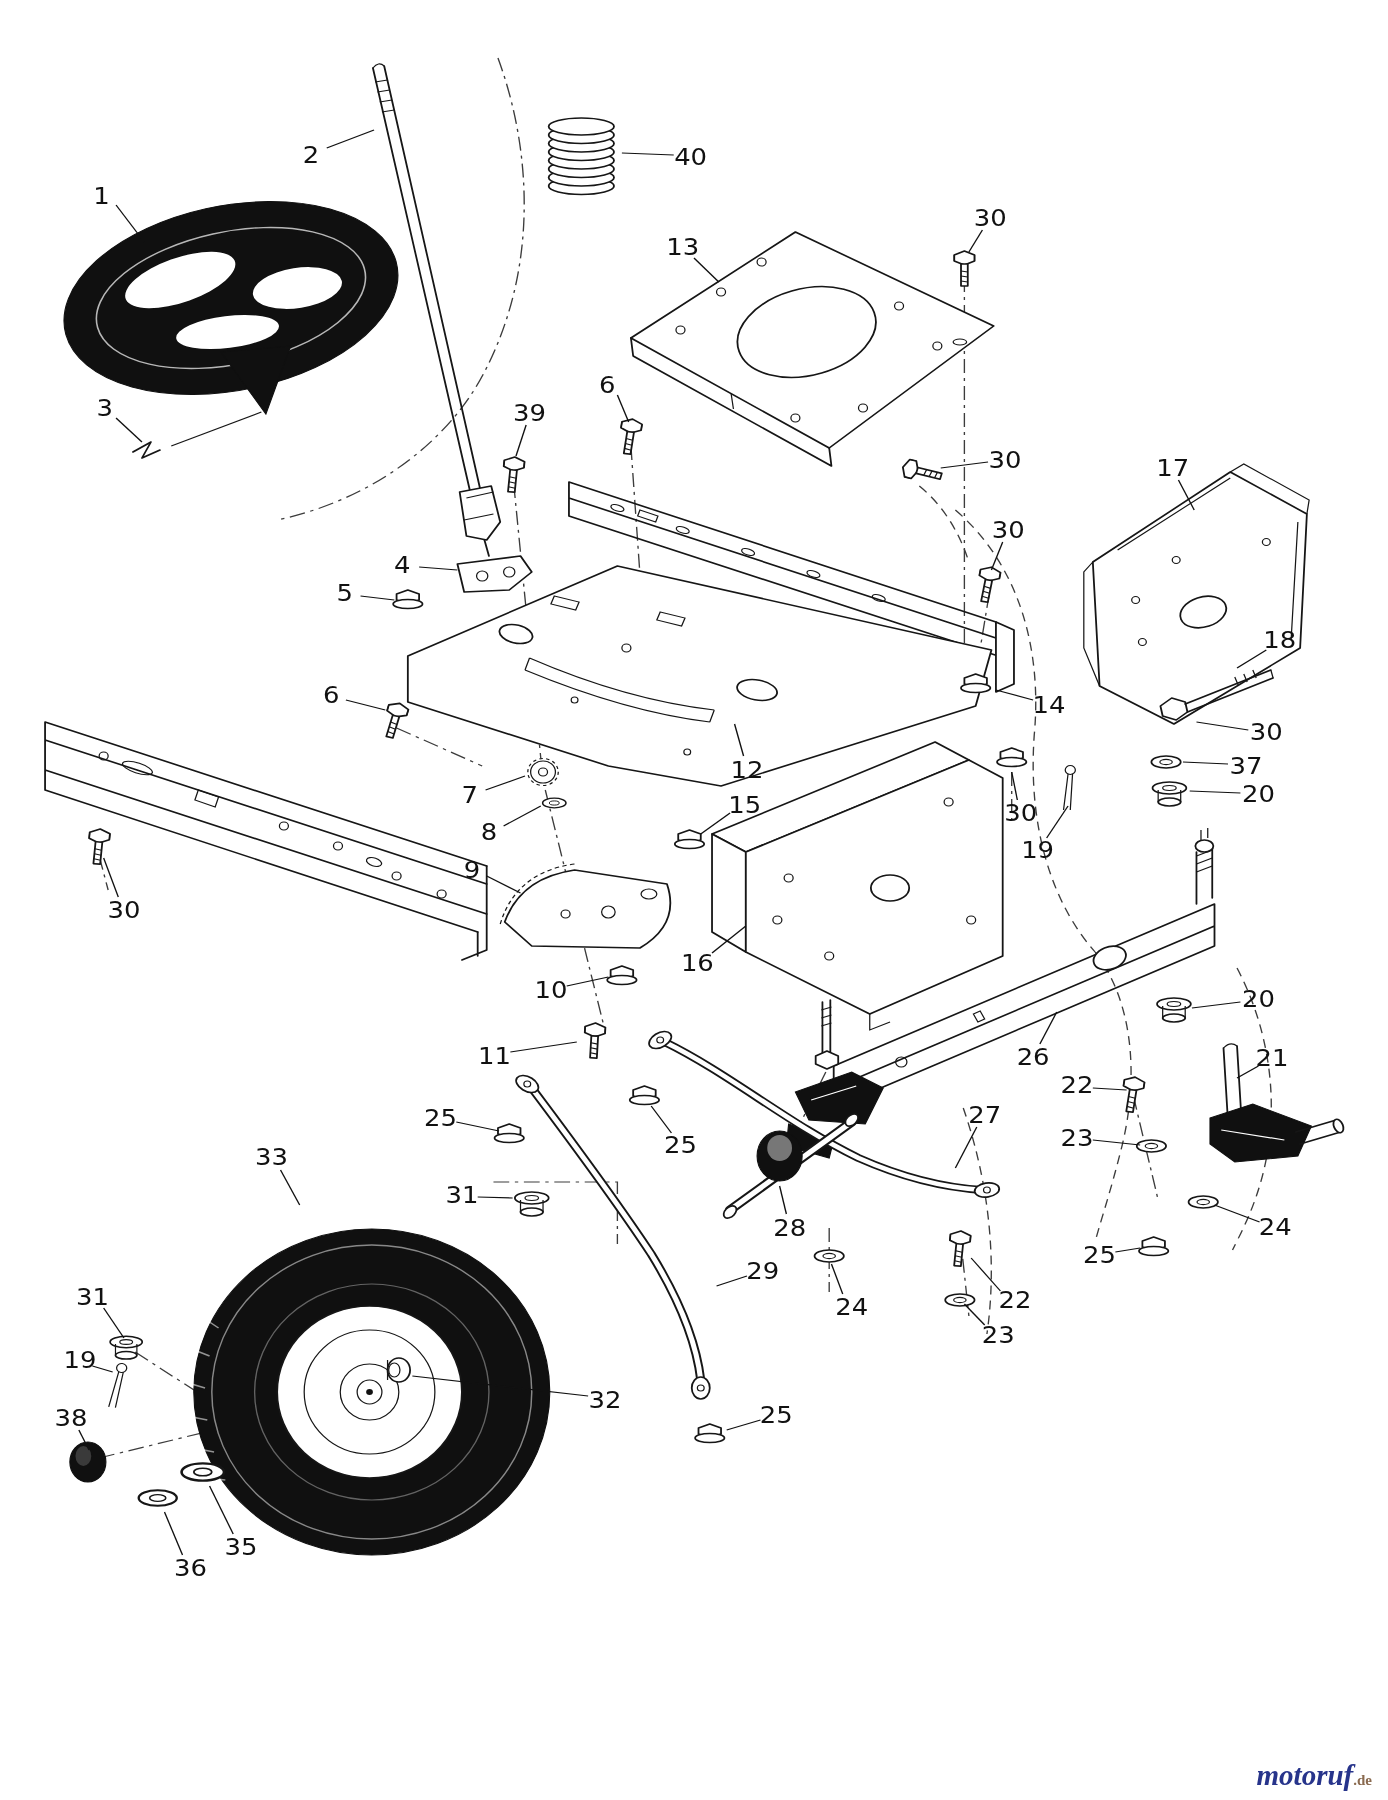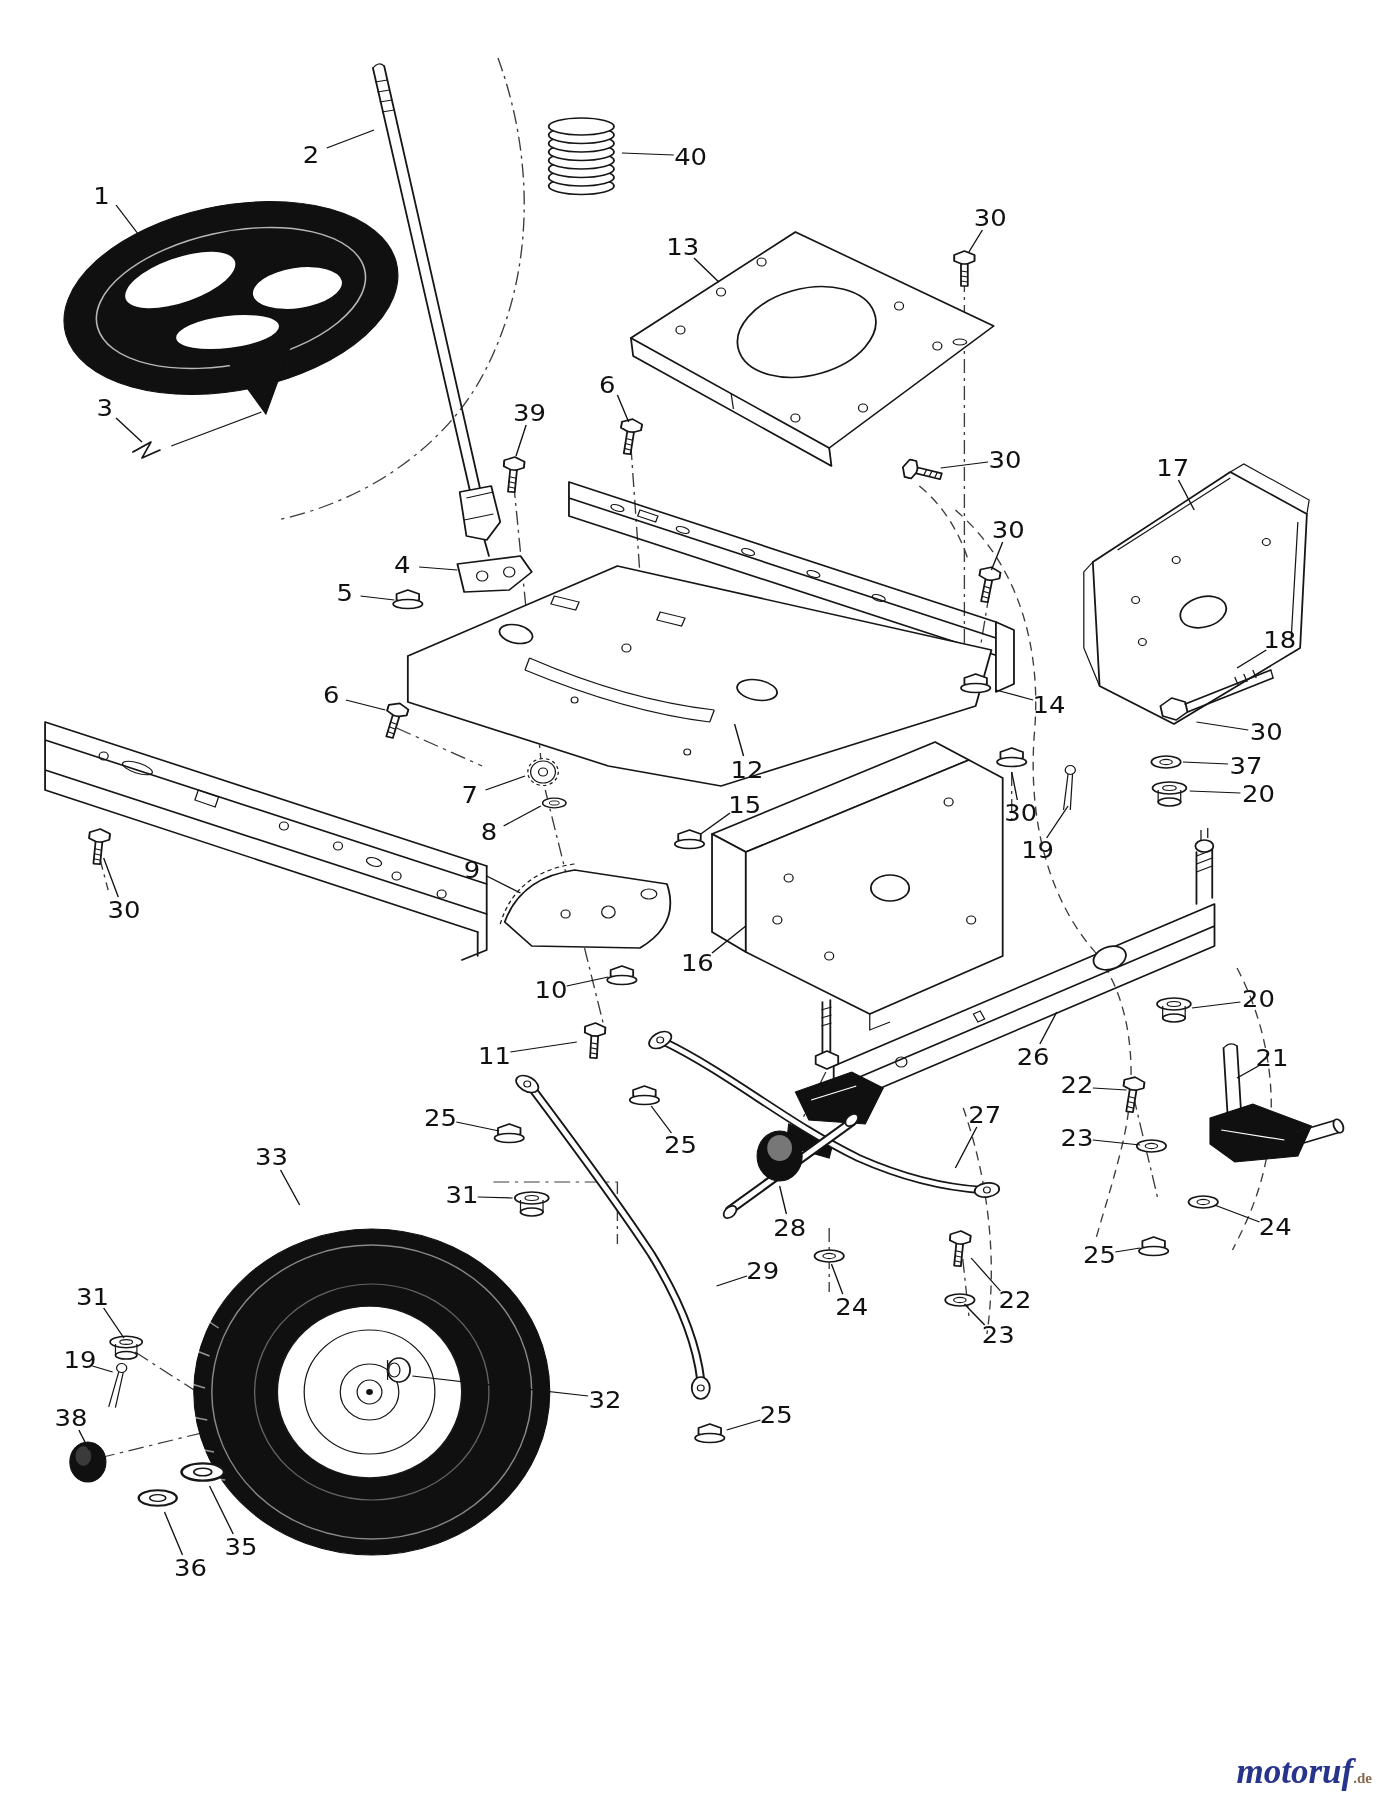--- a/index.html
+++ b/index.html
@@ -9,21 +9,21 @@
   .ln   {stroke:#161616;stroke-width:1.6;fill:none;stroke-linecap:round;stroke-linejoin:round;}
   .thin {stroke:#161616;stroke-width:1.1;fill:none;}
   .face {stroke:#161616;stroke-width:1.6;fill:#ffffff;stroke-linejoin:round;}
   .dark {fill:#101010;stroke:#101010;}
   .dd   {stroke:#3c3c3c;stroke-width:1.2;fill:none;stroke-dasharray:14 5 3 5;}
   .dsh  {stroke:#3c3c3c;stroke-width:1.2;fill:none;stroke-dasharray:9 6;}
   .wl   {stroke:#ffffff;fill:none;}
   .callout{font-family:"DejaVu Sans",sans-serif;font-size:23px;fill:#111;text-anchor:middle;}
   .leader{stroke:#111;stroke-width:1.2;}
   .logo{position:absolute;right:16px;bottom:8px;font-family:"Liberation Serif",serif;white-space:nowrap;}
-  .logo .nm{font-weight:bold;font-size:35px;font-style:italic;}
+  .logo .nm{font-weight:bold;font-size:29px;font-style:italic;}
   .logo .tld{font-size:15px;font-weight:bold;text-align:center;}
 </style>
 </head>
 <body>
 
 <div class="canvas">
 
 <svg viewBox="0 0 1232 1800" preserveAspectRatio="none">
   <defs>
     <g id="sym-bolt">

